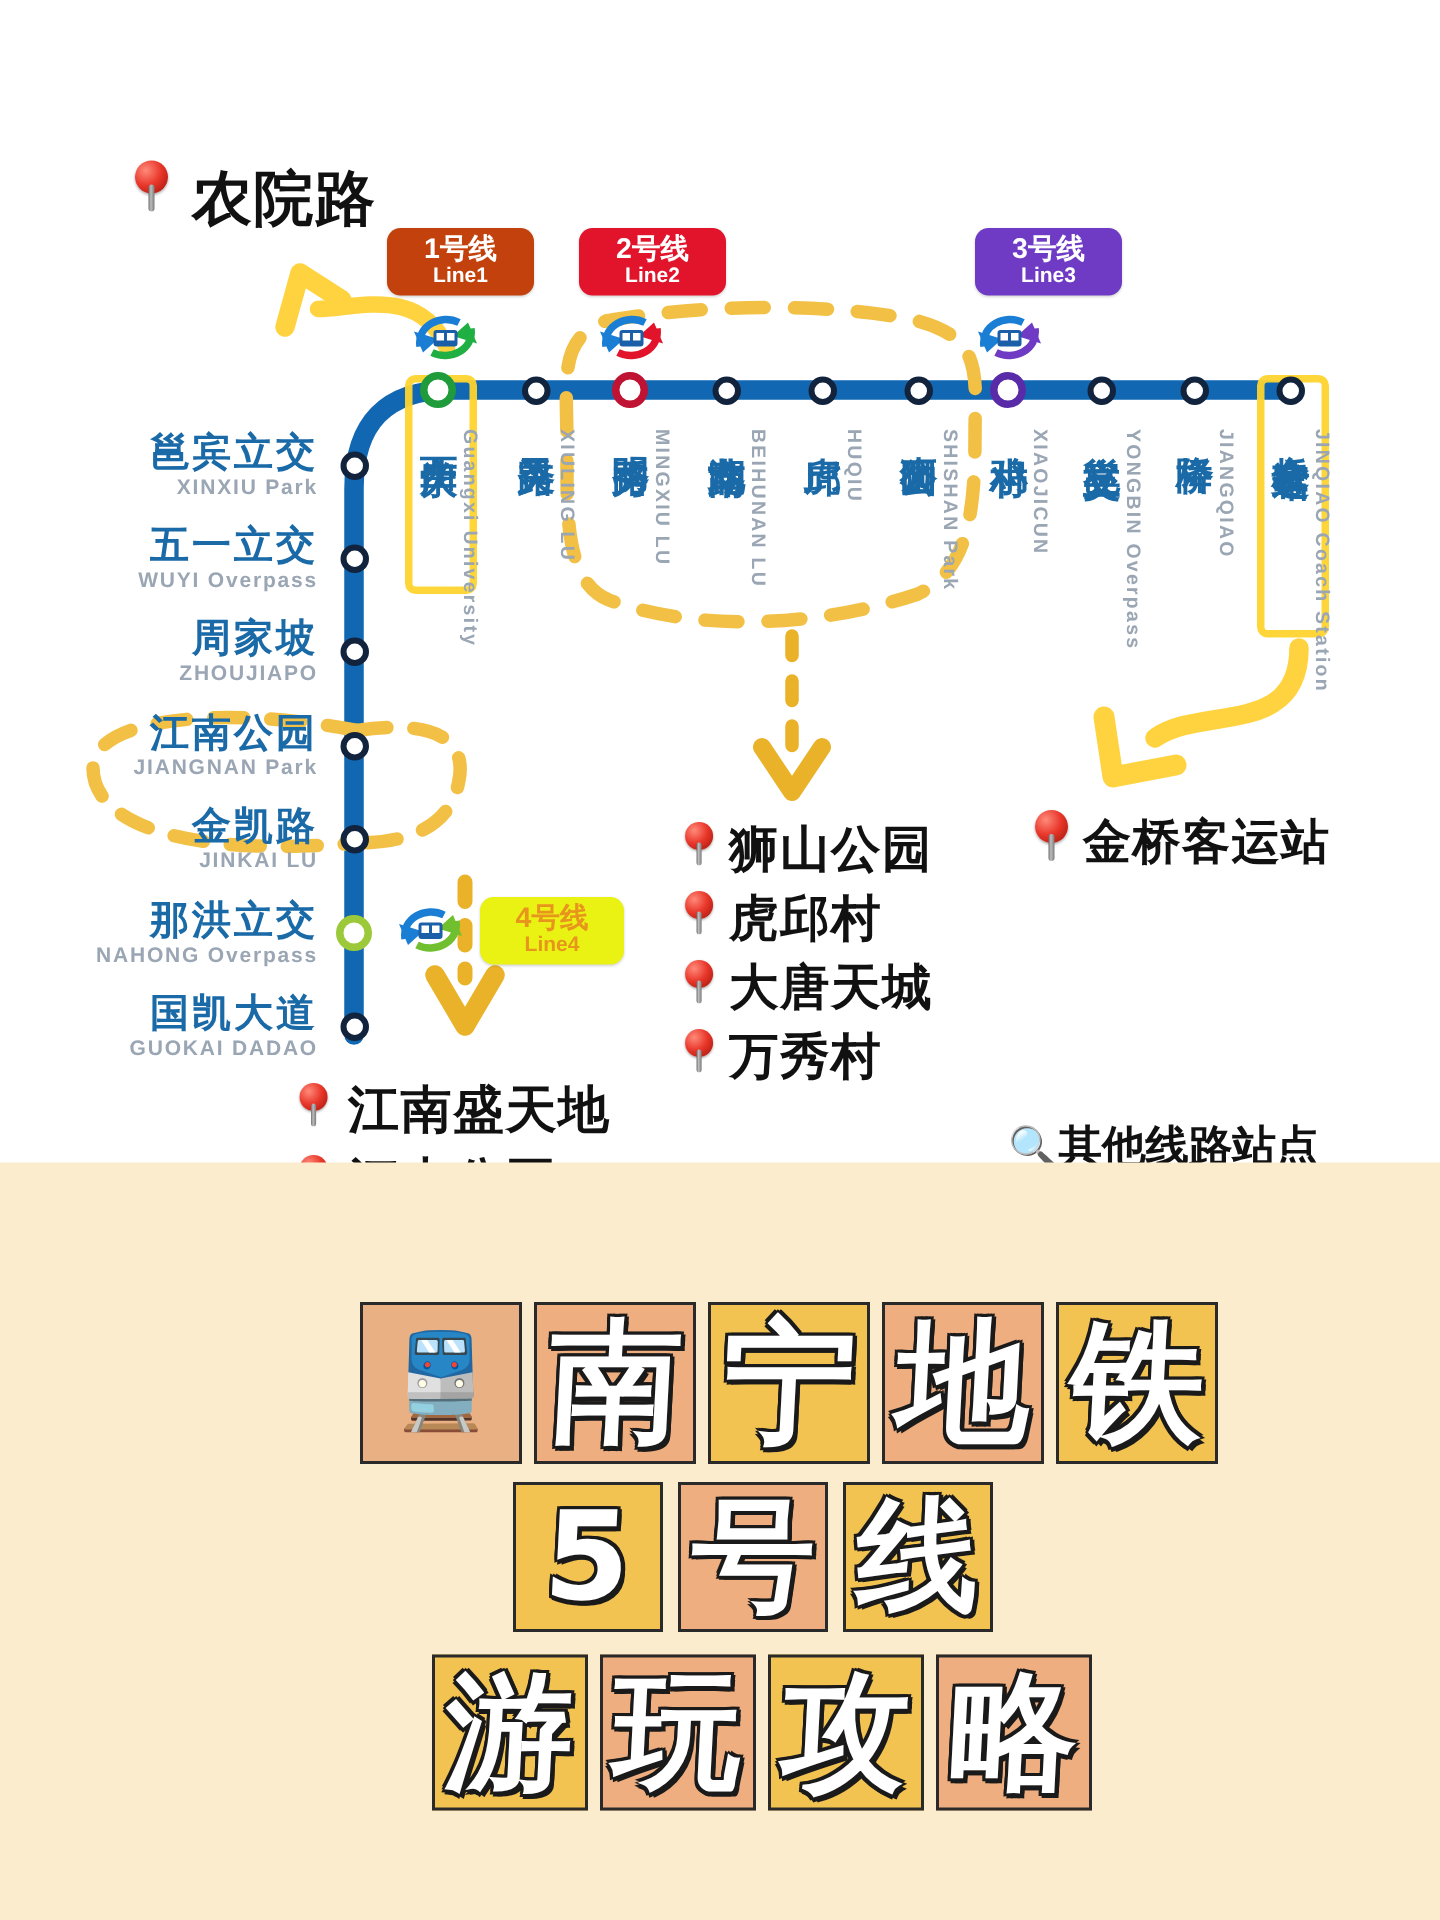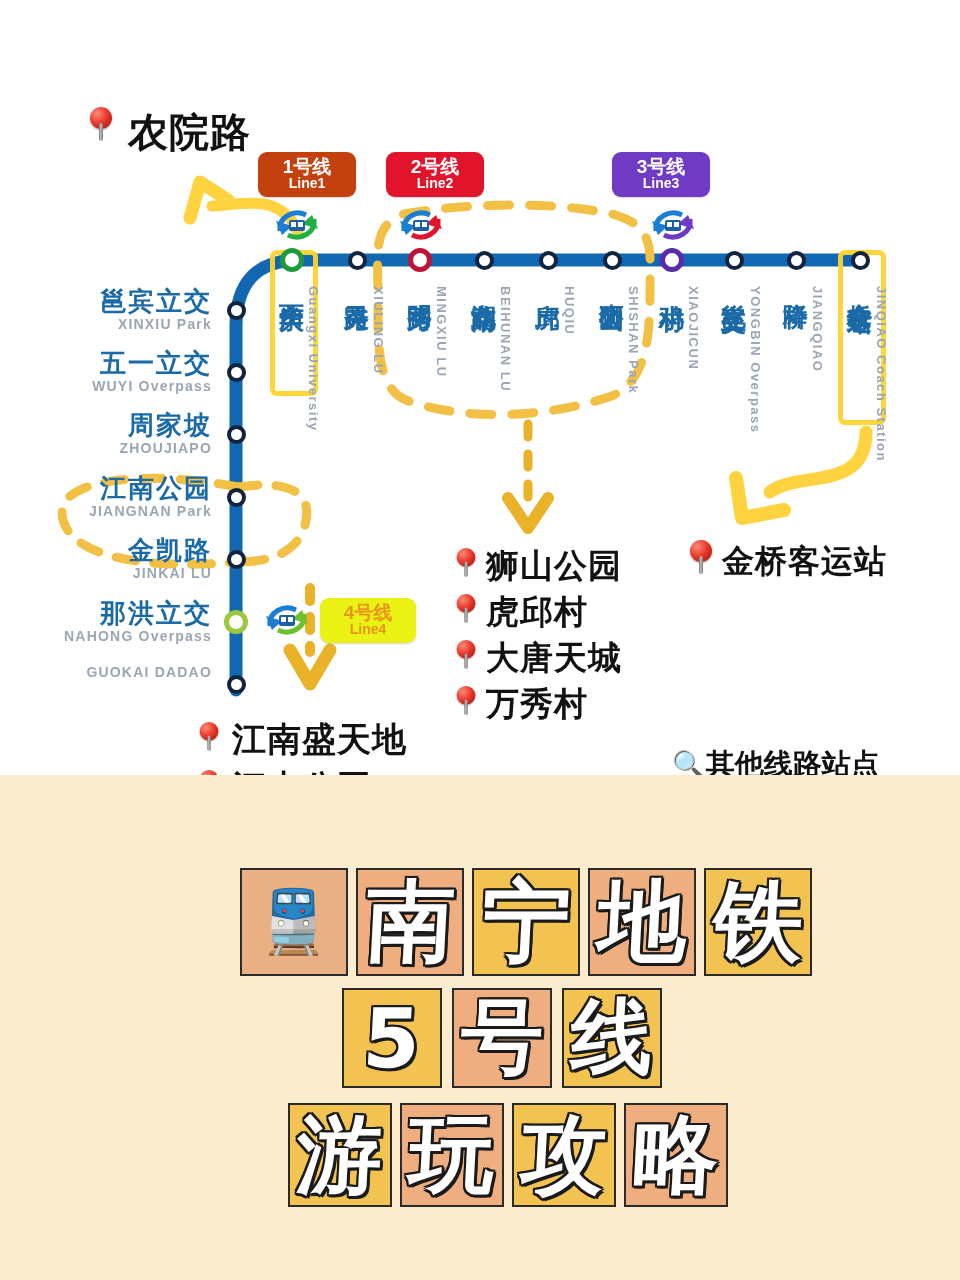--- a/index.html
+++ b/index.html
@@ -115,21 +115,21 @@
 
   <div id="line-badges">
       <div class="line-badge" style="left: 258px; top: 152px; background: #c2410c; color: rgb(255, 255, 255); min-width: 80px;">
         <span class="cn">1号线</span>
         <span class="en">Line1</span>
       </div>
       <div class="line-badge" style="left: 386px; top: 152px; background: rgb(225, 20, 43); color: rgb(255, 255, 255); min-width: 80px;">
         <span class="cn">2号线</span>
         <span class="en">Line2</span>
       </div>
-      <div class="line-badge" style="left: 612px; top: 152px; background: rgb(111, 59, 196); color: rgb(255, 255, 255); min-width: 80px;">
+      <div class="line-badge" style="left: 650px; top: 152px; background: rgb(111, 59, 196); color: rgb(255, 255, 255); min-width: 80px;">
         <span class="cn">3号线</span>
         <span class="en">Line3</span>
       </div>
       <div class="line-badge" style="left: 320px; top: 598px; background: rgb(233, 242, 19); color: rgb(232, 149, 29); min-width: 78px;">
         <span class="cn">4号线</span>
         <span class="en">Line4</span>
       </div>
     </div>
 
   <div id="xfer-icons">
@@ -251,20 +251,21 @@
         <span class="cn">金凯路</span>
                <span class="en">JINKAI LU</span>
       </div>
       <div class="stn big" style="left: 224px; top: 610px; border-color: rgb(155, 201, 58);"></div>
       <div class="hname" style="left: 0px; top: 600px; width: 212px;">
         <span class="cn">那洪立交</span>
                <span class="en">NAHONG Overpass</span>
       </div>
       <div class="stn" style="left: 227px; top: 675px; border-color: rgb(18, 36, 61);"></div>
       <div class="hname" style="left: 0px; top: 662px; width: 212px;">
+        <span class="cn">国凯大道</span>
                <span class="en">GUOKAI DADAO</span>
       </div>
     </div>
 
   <div class="pin" style="left:88px;top:107px">
      <div class="head"></div>
       <div class="stick"></div>
     </div>
   <div class="poi-label" style="left:128px;top:105px;font-size:40px">农院路</div>
 

